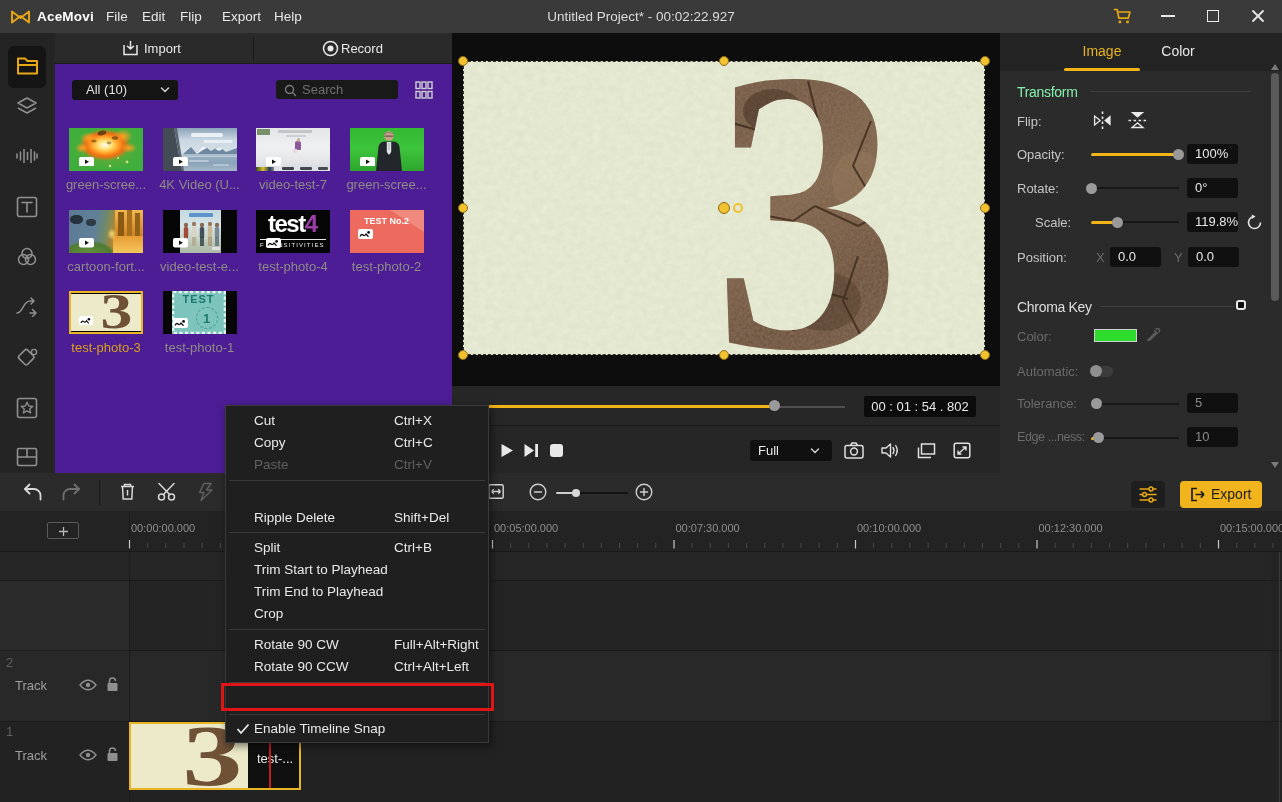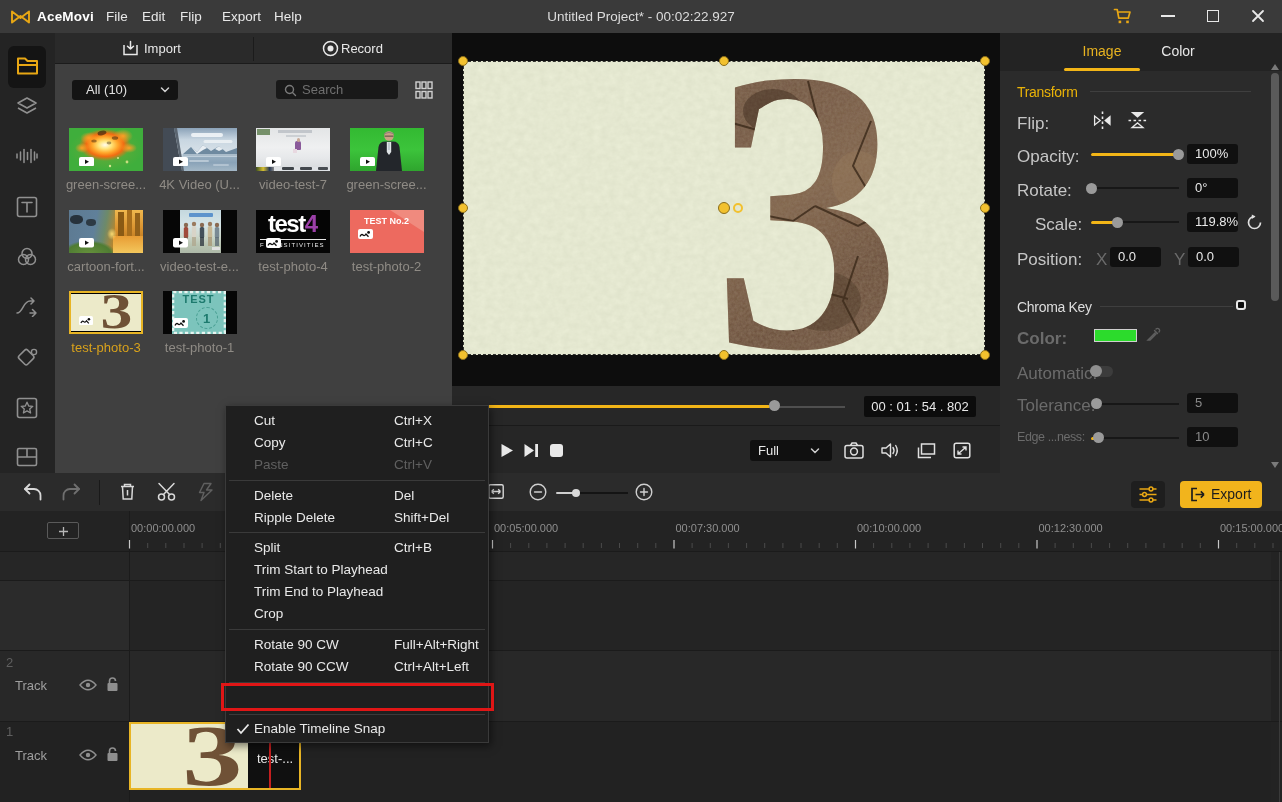--- a/index.html
+++ b/index.html
@@ -7,30 +7,30 @@
 body { font-family:"Liberation Sans", sans-serif; }
 .abs { position:absolute; }
 #app { position:relative; width:1282px; height:802px; background:#1f1f1f; overflow:hidden; }
 
 #titlebar { left:0; top:0; width:1282px; height:33px; background:#3a3a3a; }
 .menuitem { position:absolute; top:0; height:33px; line-height:33px; color:#e8e8e8; font-size:13.5px; }
 #apptitle { position:absolute; top:0; left:441px; width:400px; height:33px; line-height:33px; text-align:center; color:#dcdcdc; font-size:13.5px; }
 
 #sidebar { left:0; top:33px; width:55px; height:440px; background:#242424; }
 
-#media { left:55px; top:33px; width:397px; height:440px; background:#404040; }
+#media { left:55px; top:33px; width:397px; height:440px; background:#4c1d95; }
 #mediatabs { position:absolute; left:0; top:0; width:397px; height:31px; background:#2a2a2a; border-bottom:1px solid #1b1b1b; }
 .thumb { position:absolute; width:74px; height:43px; overflow:hidden; background:#000; }
 .tlabel { position:absolute; width:94px; text-align:center; font-size:13px; color:#8f8b85; }
 
 #preview { left:452px; top:33px; width:548px; height:440px; background:#0d0d0d; }
 
 #rpanel { left:1000px; top:33px; width:282px; height:440px; background:#2b2b2b; }
 #rtabs { position:absolute; left:0; top:0; width:282px; height:38px; background:#232323; }
-.rlabel { position:absolute; font-size:17px; color:#c6c6c6; }
+.rlabel { position:absolute; font-size:13px; color:#c6c6c6; }
 .rlabel.dis { color:#6b6b6b; }
 .vbox { position:absolute; width:51px; height:20px; background:#101010; border-radius:3px; color:#e9e9e9; font-size:13px; line-height:20px; padding-left:8px; }
 .vbox.dis { color:#8a8a8a; }
 .sltrack { position:absolute; height:2px; background:#171717; }
 .slfill { position:absolute; height:3px; background:#f2b517; border-radius:2px; }
 .slknob { position:absolute; width:11px; height:11px; border-radius:50%; background:#9a9a9a; }
 
 #toolbar { left:0; top:473px; width:1282px; height:38px; background:#2b2b2b; }
 
 #timeline { left:0; top:511px; width:1282px; height:291px; background:#232323; }
@@ -468,21 +468,21 @@
       <rect x="1.2" y="1.2" width="15.6" height="14.6" rx="2" fill="none" stroke="#e0e0e0" stroke-width="1.5"></rect>
       <path d="M5 12 L13 5 M9.5 5 H13 V8.5 M8.5 12 H5 V8.5" fill="none" stroke="#e0e0e0" stroke-width="1.4"></path>
     </svg>
   </div>
   <div id="rpanel" class="abs">
     <div id="rtabs">
       <div class="abs" style="left:64px;top:0;width:76px;height:34px;line-height:36px;text-align:center;color:#e8b320;font-size:14px;">Image</div>
       <div class="abs" style="left:140px;top:0;width:76px;height:34px;line-height:36px;text-align:center;color:#e8e8e8;font-size:14px;">Color</div>
       <div class="abs" style="left:64px;top:34.5px;width:76px;height:3px;background:#f2b517;border-radius:2px;"></div>
     </div>
-    <div class="abs" style="left:17px;top:51px;font-size:14px;letter-spacing:-0.3px;color:#eab308;">Transform</div>
+    <div class="abs" style="left:17px;top:51px;font-size:14px;letter-spacing:-0.3px;color:#86efac;">Transform</div>
     <div class="abs" style="left:90px;top:58px;width:161px;height:1px;background:#3f3f3f;"></div>
     <div class="rlabel" style="left:17px;top:81px;">Flip:</div>
     <svg class="abs" style="left:92px;top:77px" width="21" height="21" viewBox="0 0 21 21">
       <path d="M10.5 1.5 V19.5" stroke="#e8e8e8" stroke-width="1.6" stroke-dasharray="2.6 2.4"></path>
       <path d="M2.6 6 V15 L8.2 10.5 Z" fill="none" stroke="#e8e8e8" stroke-width="1.3"></path>
       <path d="M18.6 5.3 V15.7 L12.2 10.5 Z" fill="#e8e8e8"></path>
     </svg>
     <svg class="abs" style="left:127px;top:77px" width="21" height="21" viewBox="0 0 21 21">
       <path d="M1.5 10.5 H19.5" stroke="#e8e8e8" stroke-width="1.6" stroke-dasharray="2.6 2.4"></path>
       <path d="M3.8 2 H17.2 L10.5 7.8 Z" fill="#e8e8e8"></path>
@@ -507,21 +507,21 @@
       <path d="M5.8 0.5 L9.5 2.6 L5.8 4.9 Z" fill="#e0e0e0"></path>
     </svg>
     <div class="rlabel" style="left:17px;top:217px;">Position:</div>
     <div class="rlabel dis" style="left:96px;top:217px;">X</div>
     <div class="vbox" style="left:110px;top:214px;">0.0</div>
     <div class="rlabel dis" style="left:174px;top:217px;">Y</div>
     <div class="vbox" style="left:188px;top:214px;">0.0</div>
     <div class="abs" style="left:17px;top:266px;font-size:14px;letter-spacing:-0.3px;color:#dedede;">Chroma Key</div>
     <div class="abs" style="left:100px;top:273px;width:133px;height:1px;background:#3f3f3f;"></div>
     <div class="abs" style="left:236px;top:267px;width:10px;height:10px;background:#0d0d0d;border:2px solid #e8e8e8;border-radius:3px;"></div>
-    <div class="rlabel dis" style="left:17px;top:296px;font-weight:bold;">Color:</div>
+    <div class="rlabel dis" style="left:17px;top:296px;">Color:</div>
     <div class="abs" style="left:94px;top:296px;width:43px;height:13px;background:#2cdb2c;border:1px solid #cfcfcf;"></div>
     <svg class="abs" style="left:146px;top:294px" width="15" height="15" viewBox="0 0 15 15">
       <path d="M9 6 L3 12 L2 13 H4 L10 7 M8.5 3.5 L11.5 6.5 M10 2 a2 2 0 0 1 3 3" fill="none" stroke="#5f5f5f" stroke-width="1.4" stroke-linecap="round"></path>
     </svg>
     <div class="rlabel dis" style="left:17px;top:331px;">Automatic:</div>
     <div class="abs" style="left:91px;top:332.5px;width:22px;height:11px;background:#3c3c3c;border-radius:6px;"></div>
     <div class="abs" style="left:90px;top:332px;width:12px;height:12px;border-radius:50%;background:#8f8f8f;"></div>
     <div class="rlabel dis" style="left:17px;top:363px;">Tolerance:</div>
     <div class="sltrack" style="left:91px;top:370px;width:88px;"></div>
     <div class="slknob" style="left:90.5px;top:365px;"></div>
@@ -727,24 +727,20 @@
       </div>
     <div class="mi" style="top:4px;">
         <span class="lb">Cut</span>
         <span class="sc">Ctrl+X</span>
       </div>
     <div class="mi dis" style="top:48px;">
         <span class="lb">Paste</span>
         <span class="sc">Ctrl+V</span>
       </div>
     <div class="msep" style="top:73.5px;"></div>
-    <div class="mi" style="top:78.5px;">
-        <span class="lb">Delete</span>
-        <span class="sc">Del</span>
-      </div>
     <div class="mi" style="top:100.5px;">
         <span class="lb">Ripple Delete</span>
         <span class="sc">Shift+Del</span>
       </div>
     <div class="msep" style="top:126px;"></div>
     <div class="mi" style="top:153px;">
         <span class="lb">Trim Start to Playhead</span>
       </div>
     <div class="mi" style="top:131px;">
         <span class="lb">Split</span>

